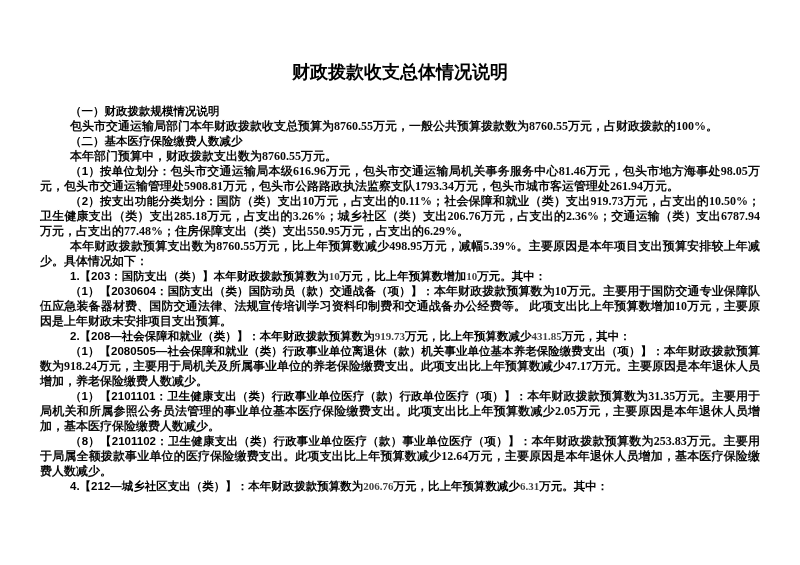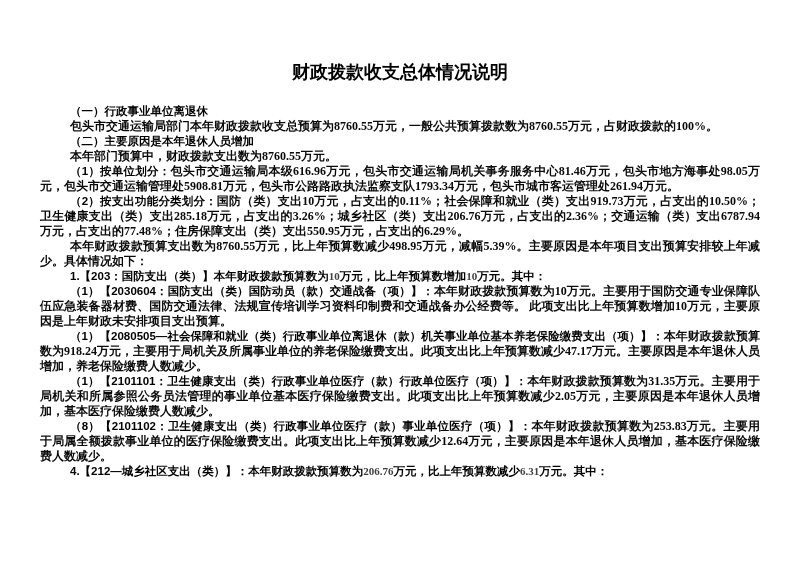--- a/index.html
+++ b/index.html
@@ -50,28 +50,29 @@
     font-size: 11px;
   }
 </style>
 </head>
 <body>
 
 <div class="page">
   <div class="doc">
     <div class="title">财政拨款收支总体情况说明</div>
     <div>
-        <p class="para"><span class="run-b">（一）行政事业单位离退休</span></p>
+        <p class="para"><span class="run-b">（一）财政拨款规模情况说明</span></p>
         <p class="para"><span class="run-r">包头市交通运输局部门本年财政拨款收支总预算为8760.55万元，一般公共预算拨款数为8760.55万元，占财政拨款的100%。</span></p>
-        <p class="para"><span class="run-b">（二）主要原因是本年退休人员增加</span></p>
+        <p class="para"><span class="run-b">（二）基本医疗保险缴费人数减少</span></p>
         <p class="para"><span class="run-r">本年部门预算中，财政拨款支出数为8760.55万元。</span></p>
         <p class="para"><span class="run-b">（1）按单位划分：</span><span class="run-r">包头市交通运输局本级616.96万元，包头市交通运输局机关事务服务中心81.46万元，包头市地方海事处98.05万元，包头市交通运输管理处5908.81万元，包头市公路路政执法监察支队1793.34万元，包头市城市客运管理处261.94万元。</span></p>
         <p class="para"><span class="run-b">（2）按支出功能分类划分：</span><span class="run-r">国防（类）支出10万元，占支出的0.11%；社会保障和就业（类）支出919.73万元，占支出的10.50%；卫生健康支出（类）支出285.18万元，占支出的3.26%；城乡社区（类）支出206.76万元，占支出的2.36%；交通运输（类）支出6787.94万元，占支出的77.48%；住房保障支出（类）支出550.95万元，占支出的6.29%。</span></p>
         <p class="para"><span class="run-r">本年财政拨款预算支出数为8760.55万元，比上年预算数减少498.95万元，减幅5.39%。主要原因是本年项目支出预算安排较上年减少。具体情况如下：</span></p>
         <p class="para"><span class="run-b">1.【203：国防支出（类）】本年财政拨款预算数为</span><span class="run-bn">10</span><span class="run-b">万元，比上年预算数增加</span><span class="run-bn">10</span><span class="run-b">万元。其中：</span></p>
         <p class="para"><span class="run-b">（1）【2030604：国防支出（类）国防动员（款）交通战备（项）】：</span><span class="run-r">本年财政拨款预算数为10万元。主要用于国防交通专业保障队伍应急装备器材费、国防交通法律、法规宣传培训学习资料印制费和交通战备办公经费等。 此项支出比上年预算数增加10万元，主要原因是上年财政未安排项目支出预算。</span></p>
+        <p class="para"><span class="run-b">2.【208—社会保障和就业（类）】：本年财政拨款预算数为</span><span class="run-bn">919.73</span><span class="run-b">万元，比上年预算数减少</span><span class="run-bn">431.85</span><span class="run-b">万元，其中：</span></p>
         <p class="para"><span class="run-b">（1）【2080505—社会保障和就业（类）行政事业单位离退休（款）机关事业单位基本养老保险缴费支出（项）】：</span><span class="run-r">本年财政拨款预算数为918.24万元，主要用于局机关及所属事业单位的养老保险缴费支出。此项支出比上年预算数减少47.17万元。主要原因是本年退休人员增加，养老保险缴费人数减少。</span></p>
         <p class="para"><span class="run-b">（1）【2101101：卫生健康支出（类）行政事业单位医疗（款）行政单位医疗（项）】：</span><span class="run-r">本年财政拨款预算数为31.35万元。主要用于局机关和所属参照公务员法管理的事业单位基本医疗保险缴费支出。此项支出比上年预算数减少2.05万元，主要原因是本年退休人员增加，基本医疗保险缴费人数减少。</span></p>
         <p class="para"><span class="run-b">（8）【2101102：卫生健康支出（类）行政事业单位医疗（款）事业单位医疗（项）】：</span><span class="run-r">本年财政拨款预算数为253.83万元。主要用于局属全额拨款事业单位的医疗保险缴费支出。此项支出比上年预算数减少12.64万元，主要原因是本年退休人员增加，基本医疗保险缴费人数减少。</span></p>
         <p class="para"><span class="run-b">4.【212—城乡社区支出（类）】：本年财政拨款预算数为</span><span class="run-bn">206.76</span><span class="run-b">万元，比上年预算数减少</span><span class="run-bn">6.31</span><span class="run-b">万元。其中：</span></p>
       </div>
   </div>
 </div>
 
 </body></html>

